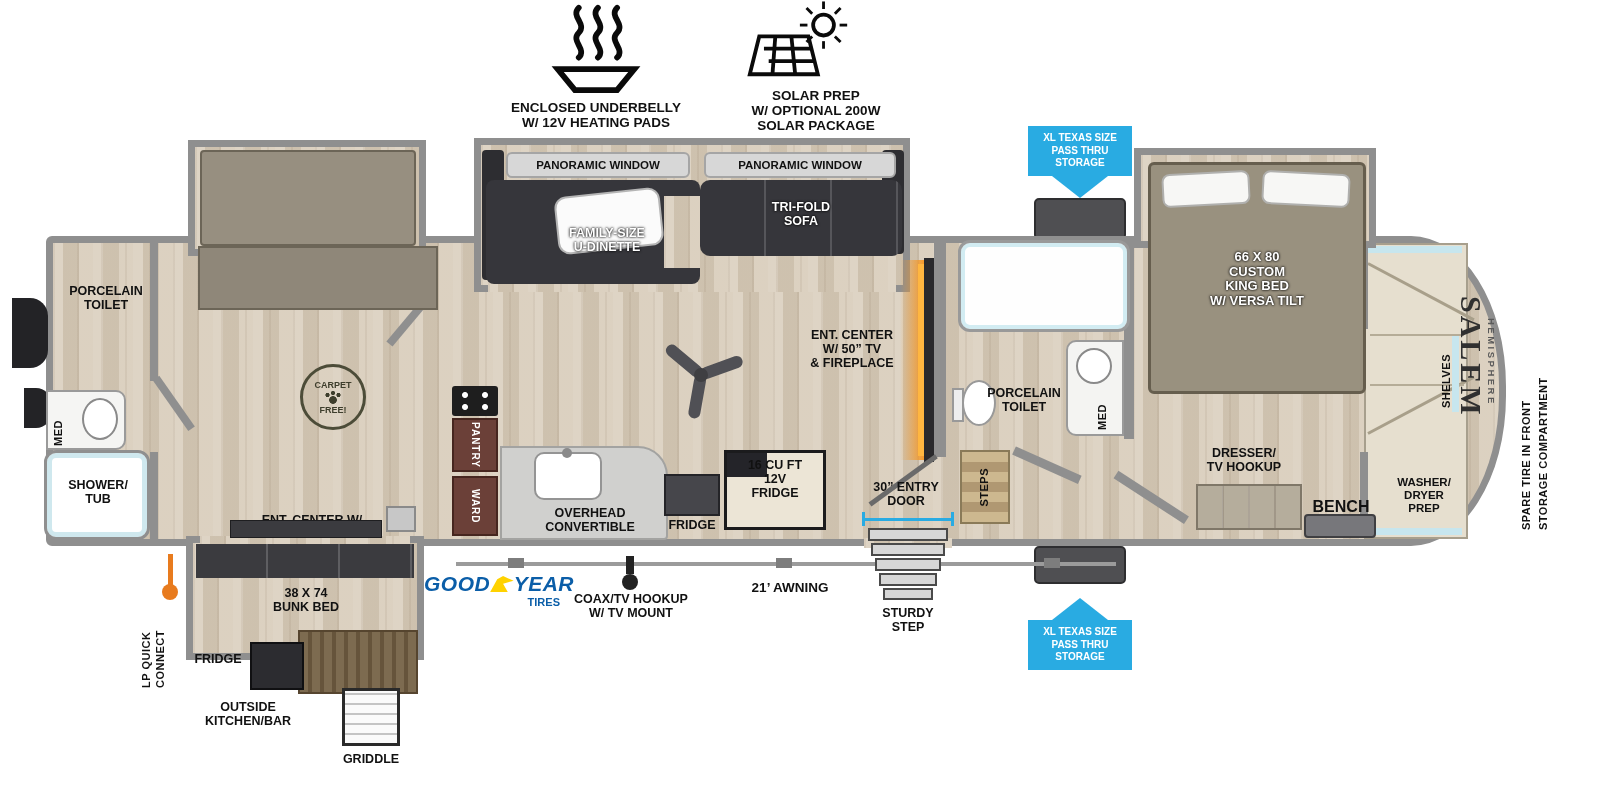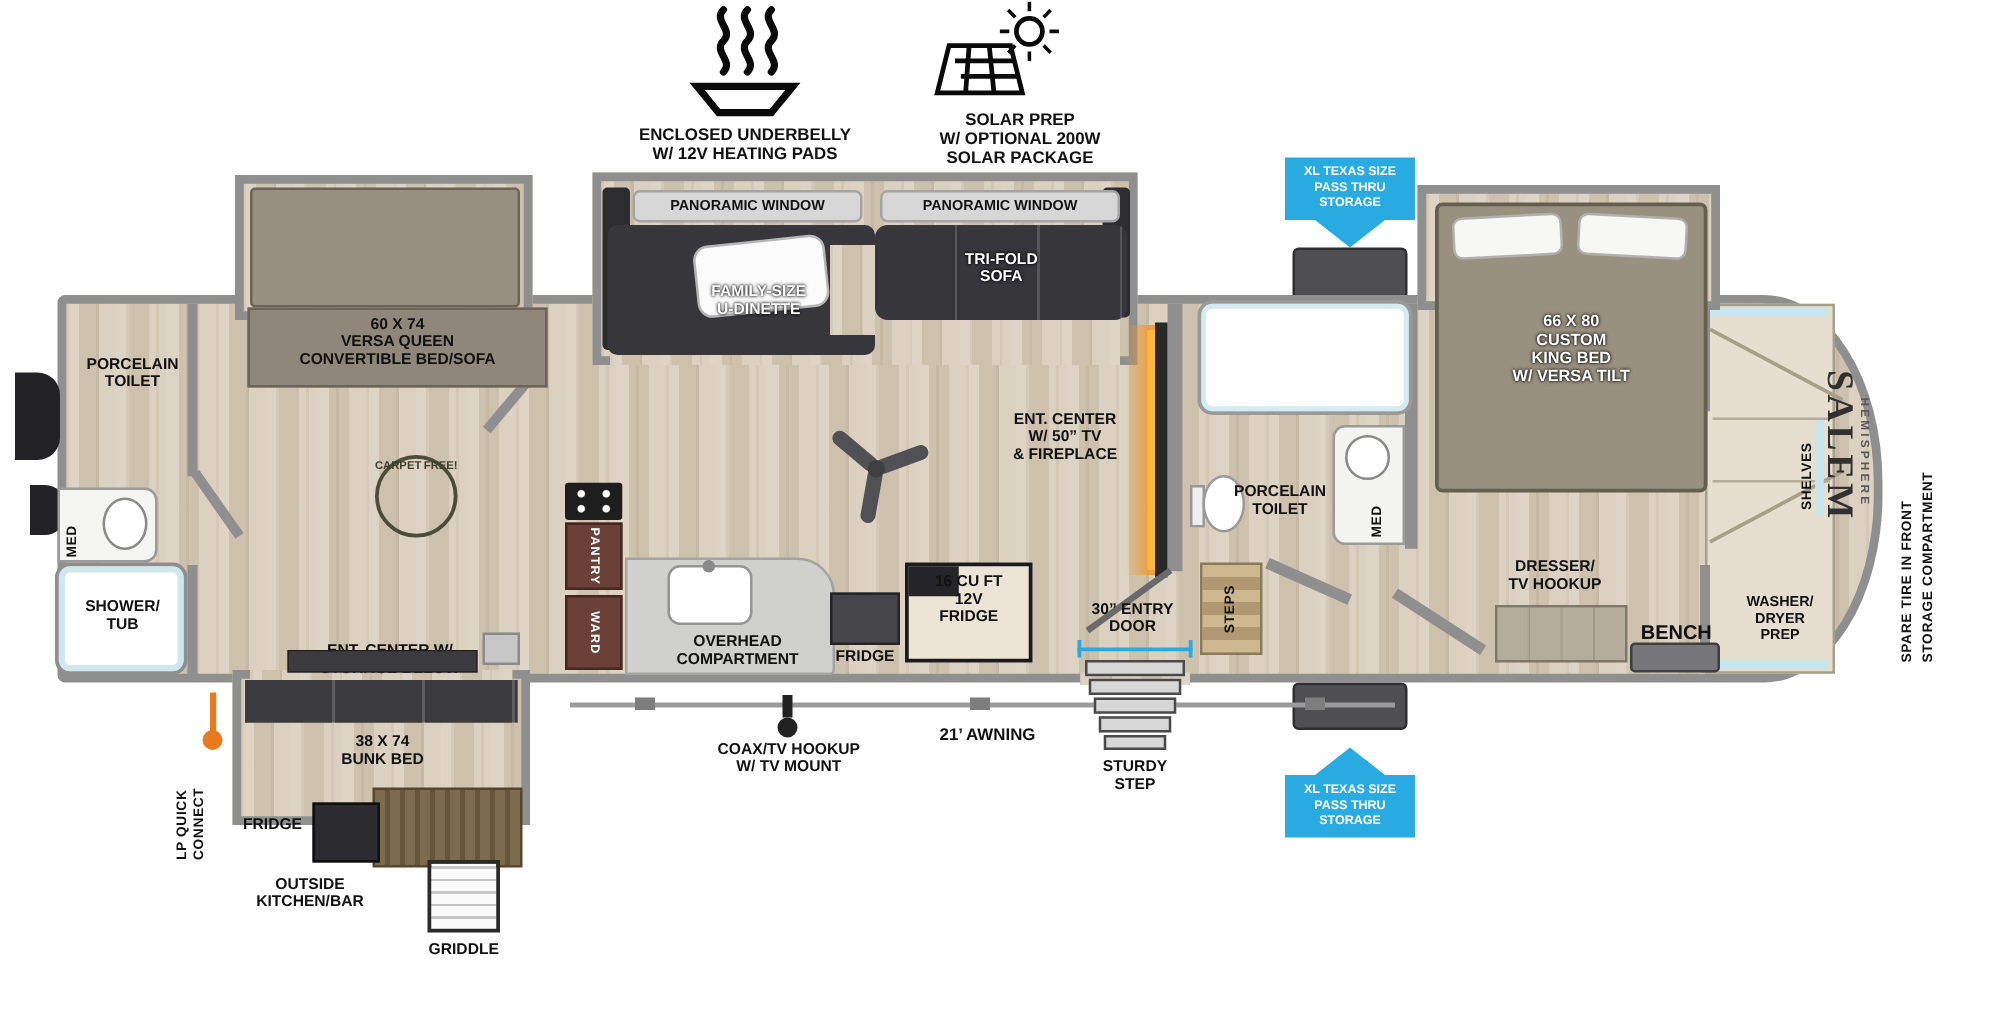--- a/index.html
+++ b/index.html
@@ -133,25 +133,22 @@
   <div class="a" style="left:24px;top:388px;width:28px;height:40px;background:#232326;border-radius:0 16px 16px 0"></div>
   <div class="a" style="left:46px;top:390px;width:80px;height:60px;background:#f5f5f3;border:2px solid #9a9a9a;border-radius:0 10px 10px 0"></div>
   <div class="a" style="left:82px;top:398px;width:36px;height:42px;background:#fff;border:2px solid #8a8a8a;border-radius:50%"></div>
   <div class="a vlab" style="left:52px;top:396px;height:50px">MED</div>
   <div class="a" style="left:44px;top:450px;width:106px;height:90px;background:#fff;border:3px solid #8f8f8f;border-radius:12px;box-shadow:inset 0 0 0 5px #cfe8ee"></div>
   <div class="lbl" style="left:52px;top:478px;width:92px">SHOWER/
 TUB</div>
 
   <div class="a" style="left:200px;top:150px;width:216px;height:96px;background:#978f80;border:2px solid #6c6557;border-radius:4px"></div>
   <div class="a" style="left:198px;top:246px;width:240px;height:64px;background:#8f8779;border:2px solid #6c6557"></div>
-  <div class="lbl" style="left:218px;top:252px;width:200px">60 X 74
-VERSA QUEEN
-CONVERTIBLE BED/SOFA</div>
-
-  <div class="a" style="left:300px;top:364px;width:66px;height:66px;border:3px solid #4c4c38;border-radius:50%;display:flex;flex-direction:row;align-items:flex-start;justify-content:center;gap:1px;color:#3e3e2c;font-weight:bold;font-size:9px">
+
+  <div class="a" style="left:300px;top:364px;width:66px;height:66px;border:3px solid #4c4c38;border-radius:50%;display:flex;flex-direction:column;align-items:center;justify-content:center;gap:1px;color:#3e3e2c;font-weight:bold;font-size:9px">
     <div>CARPET</div>
     <div class="paw"></div>
     <div>FREE!</div>
   </div>
 
   <div class="lbl" style="left:226px;top:513px;width:172px">ENT. CENTER W/
 STORAGE BELOW</div>
   <div class="a" style="left:230px;top:520px;width:152px;height:18px;background:#3b3b3f;border:1px solid #1e1e20"></div>
   <div class="a" style="left:386px;top:506px;width:30px;height:26px;background:#c7c7c7;border:2px solid #8a8a8a"></div>
 
@@ -191,21 +188,21 @@
   <div class="a" style="left:452px;top:418px;width:46px;height:54px;background:#6b4038;border:2px solid #46261f;display:flex;align-items:center;justify-content:center">
     <span class="vcw" style="font-weight:bold;font-size:10px;color:#fff;letter-spacing:1px">PANTRY</span>
   </div>
   <div class="a" style="left:452px;top:476px;width:46px;height:60px;background:#6b4038;border:2px solid #46261f;display:flex;align-items:center;justify-content:center">
     <span class="vcw" style="font-weight:bold;font-size:10px;color:#fff;letter-spacing:1px">WARD</span>
   </div>
   <div class="a" style="left:500px;top:446px;width:168px;height:94px;background:#d0d0ce;border:2px solid #a3a3a1;border-radius:0 30px 4px 0"></div>
   <div class="a" style="left:534px;top:452px;width:68px;height:48px;background:#fff;border:2px solid #949494;border-radius:10px"></div>
   <div class="a" style="left:562px;top:448px;width:10px;height:10px;background:#8a8a8a;border-radius:50%"></div>
   <div class="lbl" style="left:518px;top:506px;width:144px">OVERHEAD
-COMPARTMENT</div>
+CONVERTIBLE</div>
   <div class="a" style="left:664px;top:474px;width:56px;height:42px;background:#46464b;border:2px solid #242428"></div>
   <div class="lbl" style="left:662px;top:518px;width:60px">FRIDGE</div>
   <div class="a" style="left:724px;top:450px;width:102px;height:80px;background:#ece5d6;border:3px solid #1b1b1d">
     <div class="a" style="left:0;top:0;width:40px;height:24px;background:#242429"></div>
   </div>
   <div class="lbl" style="left:726px;top:458px;width:98px">16 CU FT
 12V
 FRIDGE</div>
 
   <div class="a" style="left:701px;top:369px;width:44px;height:12px;background:#505055;border-radius:8px;transform:rotate(-20deg);transform-origin:0 50%"></div>
@@ -262,19 +259,27 @@
   <div class="a vlab" style="left:1440px;top:342px;height:66px">SHELVES</div>
   <div class="lbl sm" style="left:1384px;top:476px;width:80px;font-size:11.5px">WASHER/
 DRYER
 PREP</div>
 
   <div class="a vcw" style="left:1454px;top:296px;height:240px;font-family:'Liberation Serif','DejaVu Serif',serif;font-weight:bold;font-size:30px;letter-spacing:3px;color:#303030">SALEM</div>
   <div class="a vcw" style="left:1486px;top:318px;height:200px;font-weight:bold;font-size:9.5px;letter-spacing:2.5px;color:#5a5a5a">HEMISPHERE</div>
   <div class="a vlab" style="left:1518px;top:276px;height:254px;line-height:1.5">SPARE TIRE IN FRONT
 STORAGE COMPARTMENT</div>
 
+  <div class="a" style="left:424px;top:572px;width:150px;height:46px">
+    <div style="display:flex;align-items:center">
+      <span style="font-weight:bold;font-style:italic;font-size:21px;color:#0b5ea8;letter-spacing:.5px">GOOD</span>
+      <span style="display:inline-block;width:24px;height:16px;background:#ffd200;clip-path:polygon(0 100%,30% 20%,55% 0,100% 30%,55% 48%,75% 100%)"></span>
+      <span style="font-weight:bold;font-style:italic;font-size:21px;color:#0b5ea8;letter-spacing:.5px">YEAR</span>
+    </div>
+    <div style="font-weight:bold;font-size:11px;color:#0b5ea8;text-align:right;padding-right:14px">TIRES</div>
+  </div>
   <div class="a" style="left:626px;top:556px;width:8px;height:18px;background:#222"></div>
   <div class="a" style="left:622px;top:574px;width:16px;height:16px;background:#222;border-radius:50%"></div>
   <div class="lbl" style="left:556px;top:592px;width:150px">COAX/TV HOOKUP
 W/ TV MOUNT</div>
   <div class="lbl big" style="left:738px;top:580px;width:104px">21’ AWNING</div>
 
 </div>
 
 </body></html>

